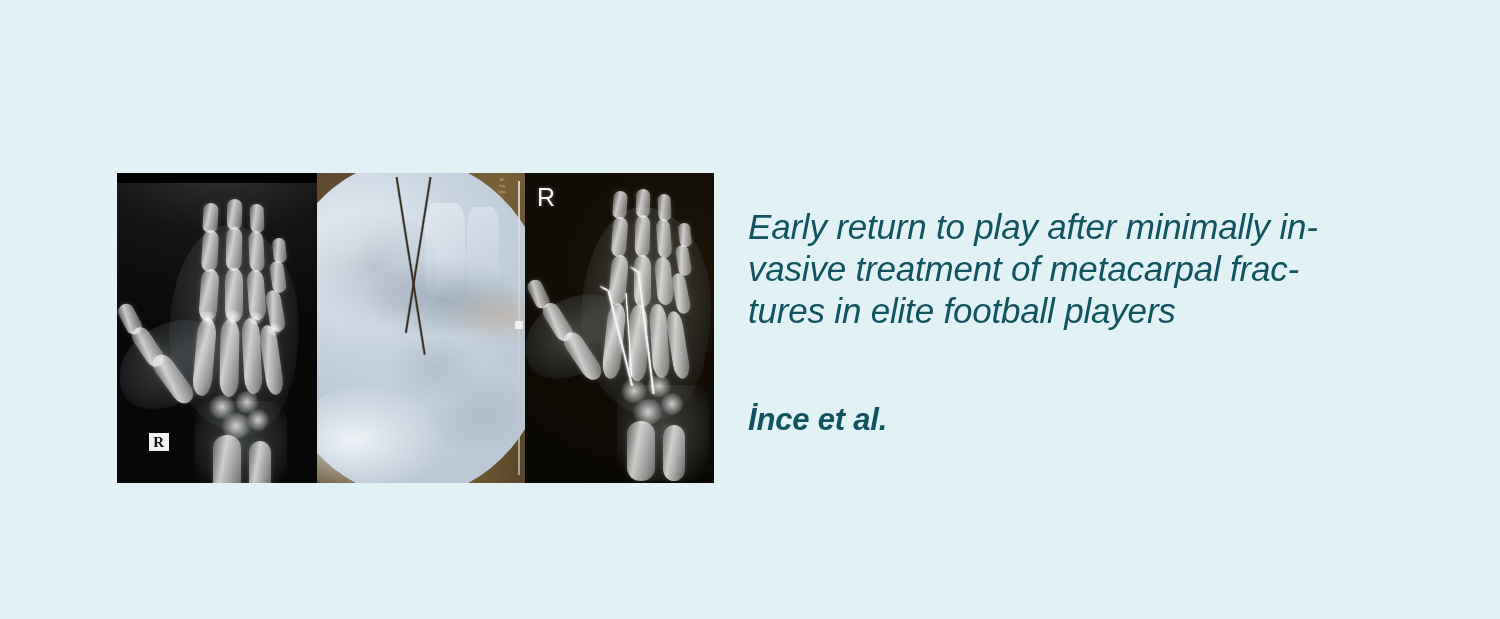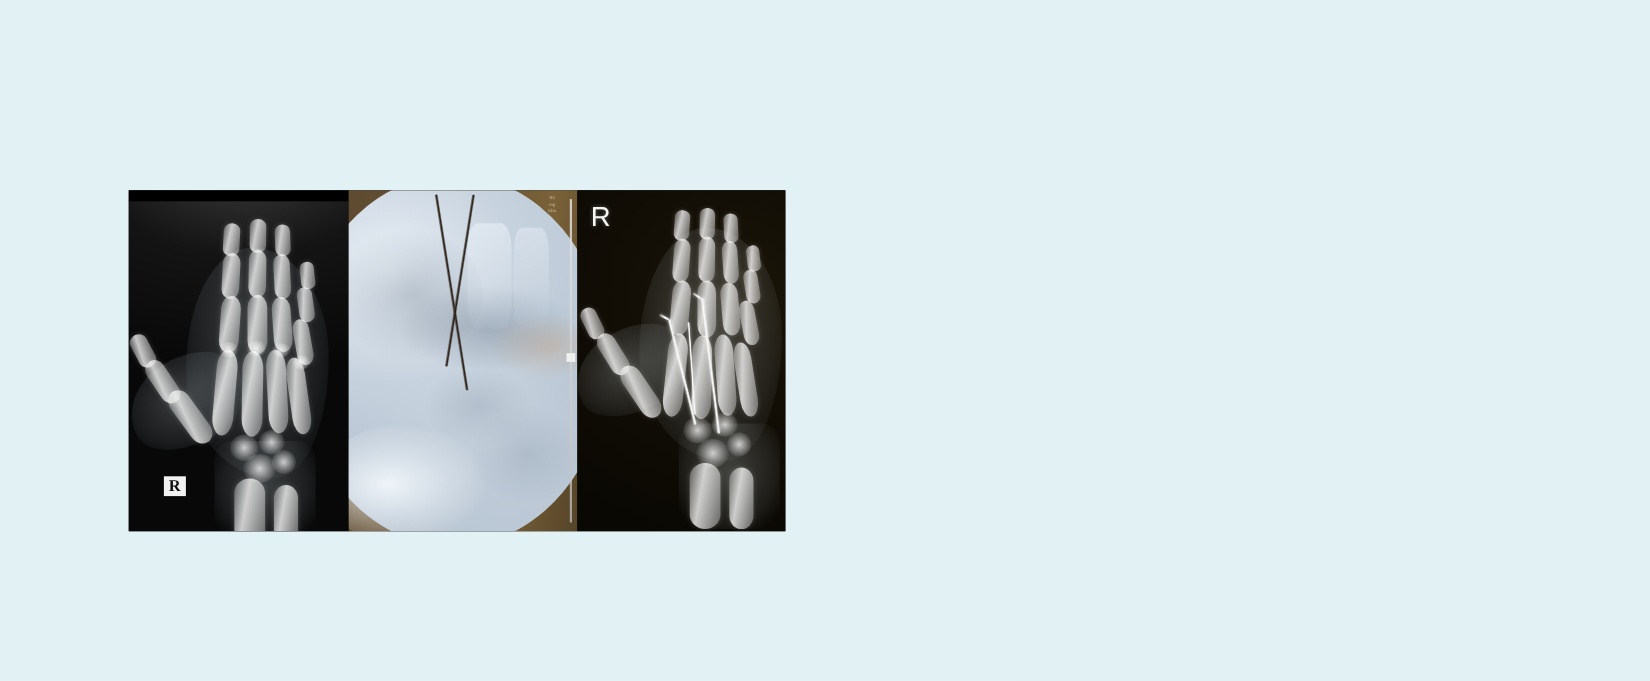--- a/index.html
+++ b/index.html
@@ -296,14 +296,20 @@
       <div class="wire" style="left:82px; top:118px; width:2.6px; height:98px; transform:rotate(-14deg); transform-origin:top center;"></div>
       <div class="wire" style="left:74px; top:115px; width:12px; height:2.4px; transform:rotate(28deg);"></div>
       <div class="wire" style="left:112px; top:98px; width:2.6px; height:124px; transform:rotate(-7deg); transform-origin:top center;"></div>
       <div class="wire" style="left:104px; top:96px; width:12px; height:2.4px; transform:rotate(34deg);"></div>
       <div class="wire" style="left:100px; top:120px; width:2.2px; height:84px; transform:rotate(-4deg); transform-origin:top center;"></div>
 
       <div class="r-marker-plain" style="left:12px; top:12px;">R</div>
     </div>
   </div>
 
+  <div id="text-block">
+    <h1 id="article-title">Early return to play after minimally in-
+vasive treatment of metacarpal frac-
+tures in elite football players</h1>
+  </div>
+  <div id="article-authors">İnce et al.</div>
 
 </div>
 
 </body></html>

